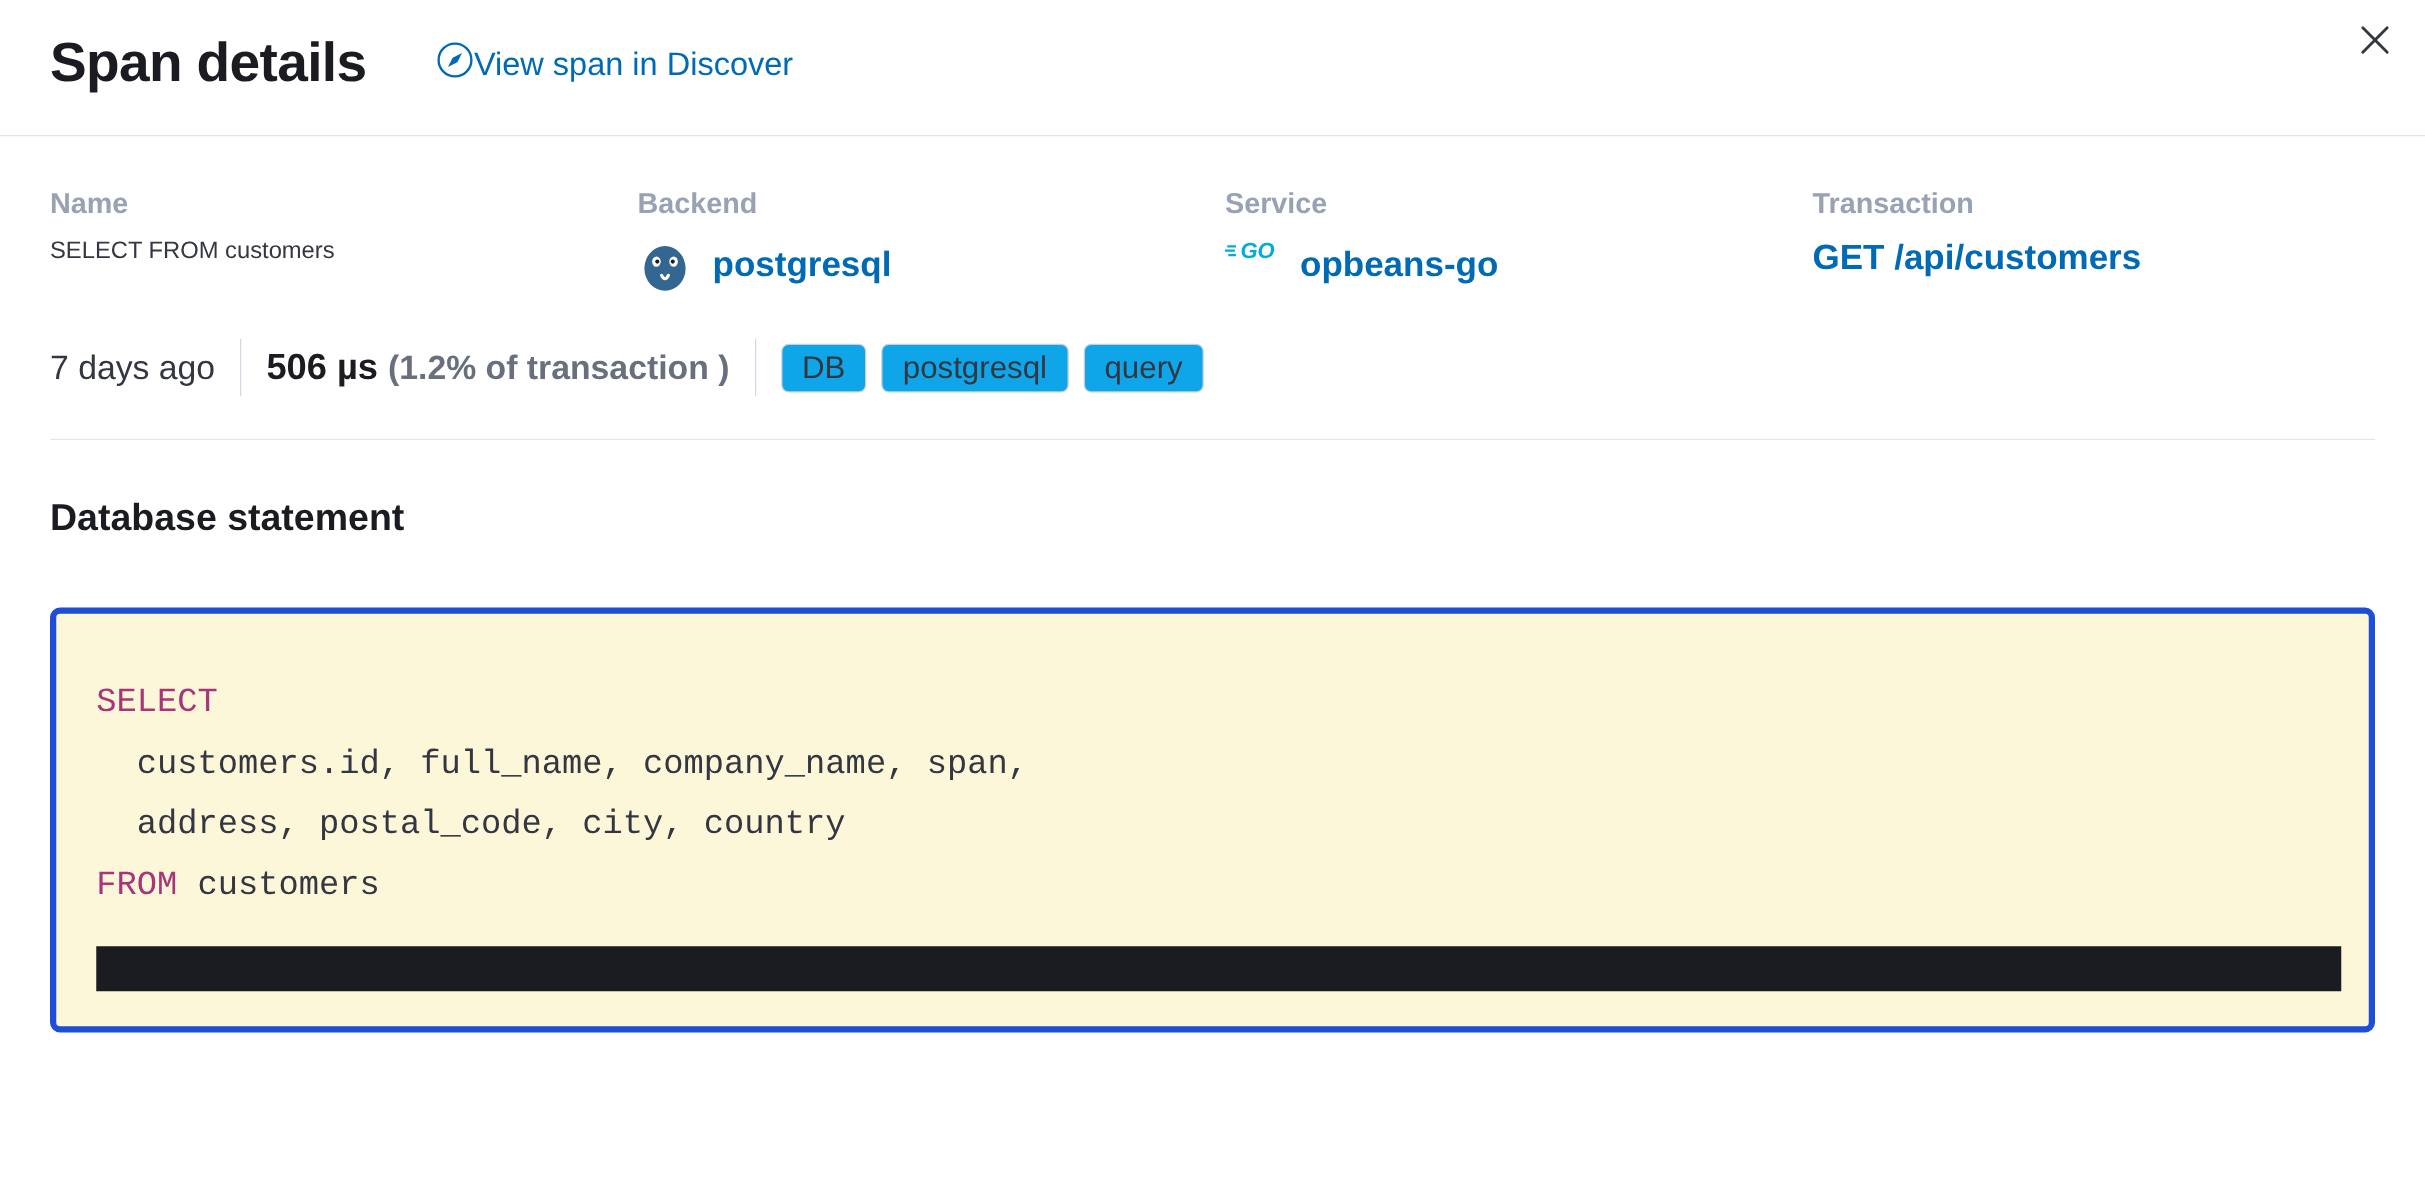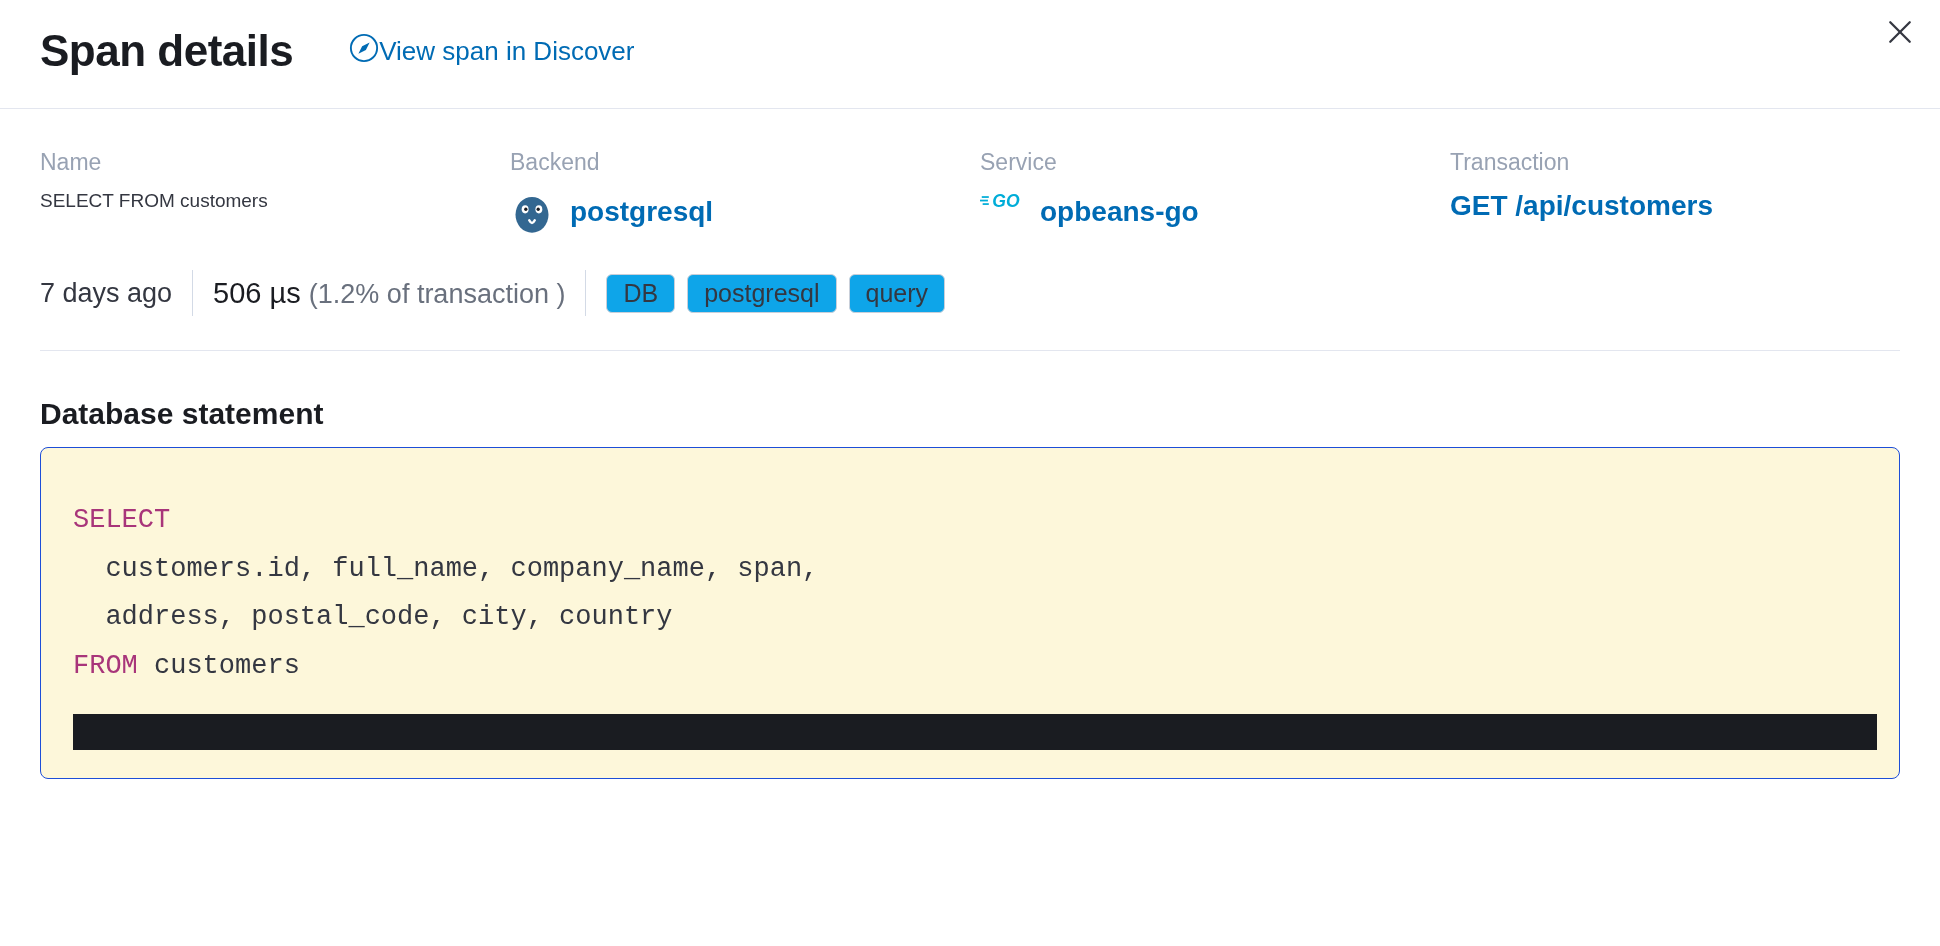--- a/index.html
+++ b/index.html
@@ -64,21 +64,21 @@
   .meta-grid {
     display: grid;
     grid-template-columns: 1fr 1fr 1fr 1fr;
     gap: 20px;
     margin-bottom: 32px;
   }
   .meta-label {
     font-size: 23px;
     color: #98a2b3;
     margin-bottom: 14px;
-    font-weight: 400;
+    font-weight: 700;
   }
   .meta-value {
     font-size: 19px;
     color: #343741;
   }
   .meta-link {
     color: #006bb4;
     font-size: 28px;
     font-weight: 600;
     text-decoration: none;
@@ -109,45 +109,46 @@
     color: #343741;
   }
   .vdivider {
     width: 1px;
     height: 46px;
     background: #d3dae6;
   }
   .duration {
     font-size: 29px;
     color: #1a1c21;
+    font-weight: bold;
   }
   .duration .pct {
     font-size: 27px;
     color: #69707d;
   }
   .tags { display: flex; gap: 12px; }
   .tag {
     border: 1px solid #c9cfd9;
     border-radius: 6px;
     padding: 4px 16px;
     font-size: 25px;
     color: #343741;
     background: #0ea5e9;
   }
 
   .db-heading {
     font-size: 30px;
     font-weight: 700;
     color: #1a1c21;
-    margin-bottom: 16px;
+    margin-bottom: 54px;
   }
 
   .code-block {
     background: #fdf7da;
-    border: 1px solid #1d4ed8;
+    border: 5px solid #1d4ed8;
     border-radius: 8px;
     padding: 48px 22px 28px 32px;
     font-family: "SFMono-Regular", Consolas, "Liberation Mono", Menlo, monospace;
     font-size: 27px;
     line-height: 1.8;
     color: #343741;
     position: relative;
   }
   .code-block .kw { color: #a8357a; }
   .code-line { display: block; white-space: pre; }

